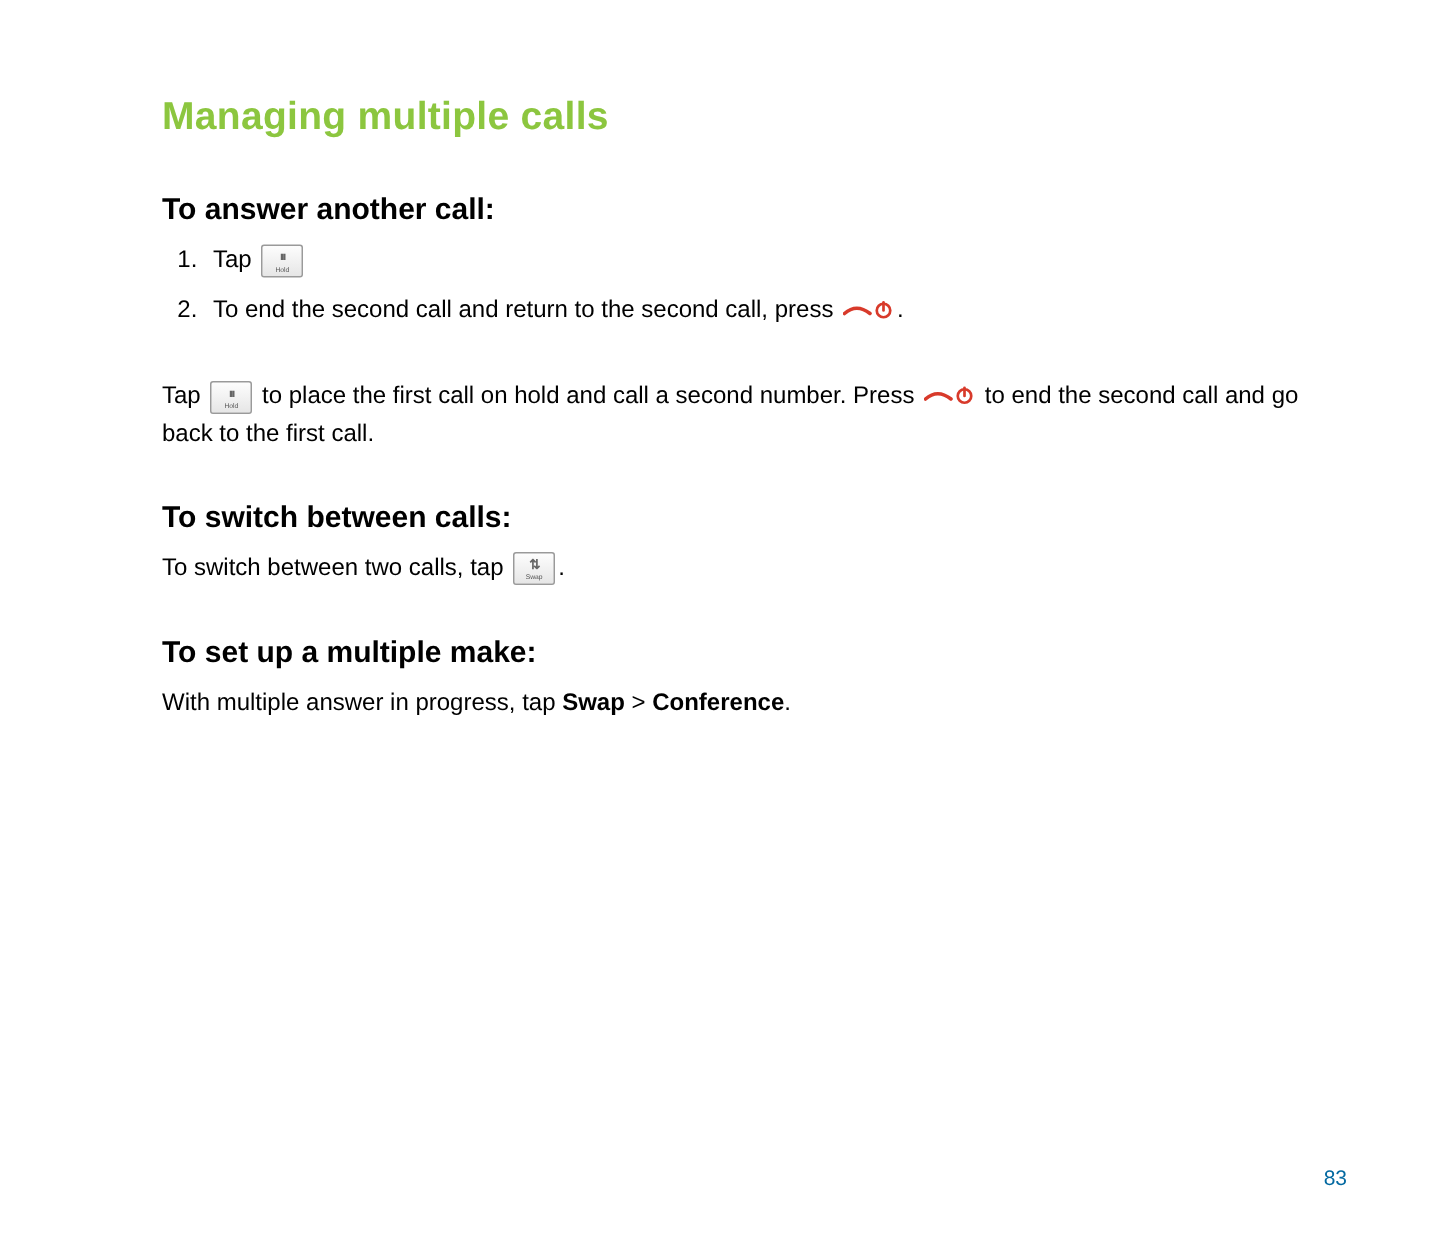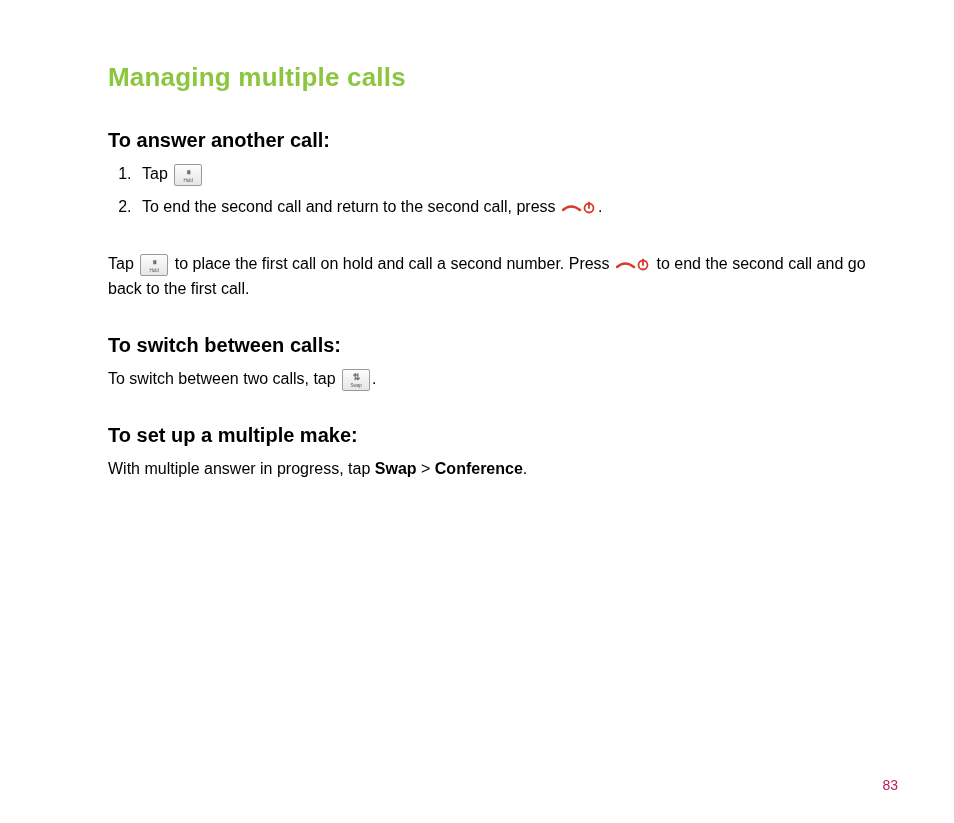--- a/index.html
+++ b/index.html
@@ -84,21 +84,21 @@
     vertical-align: middle;
   }
   .strong {
     font-weight: bold;
   }
   .page-number {
     position: absolute;
     right: 56px;
     bottom: 30px;
     font-size: 14px;
-    color: #be185d;
+    color: #0369a1;
   }
 </style>
 </head>
 <body>
 
 <div class="page">
 
   <h1 class="title">Managing multiple calls</h1>
 
   <p class="section-heading">To answer another call:</p>

